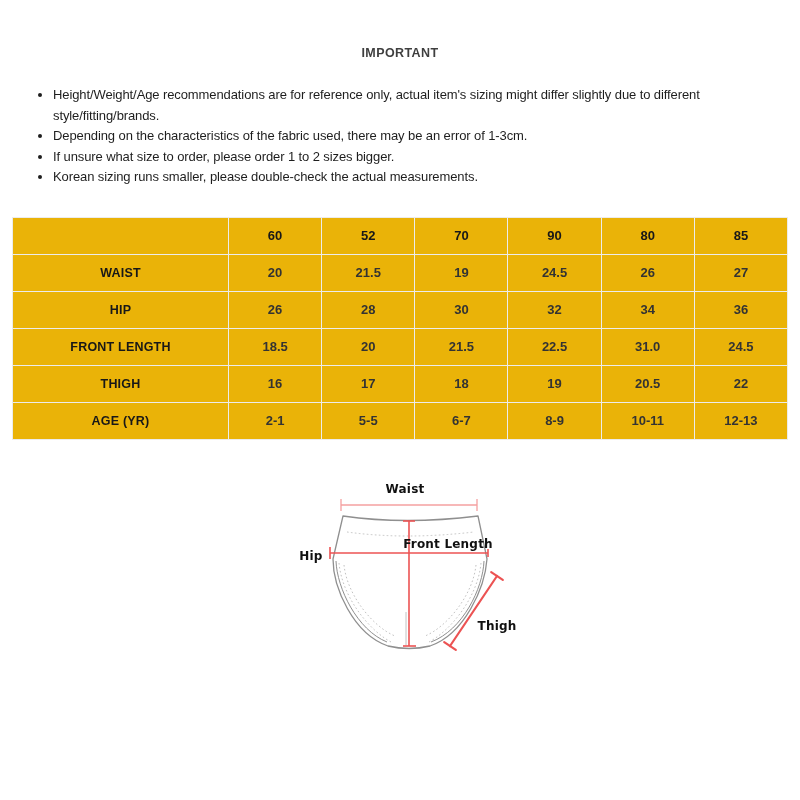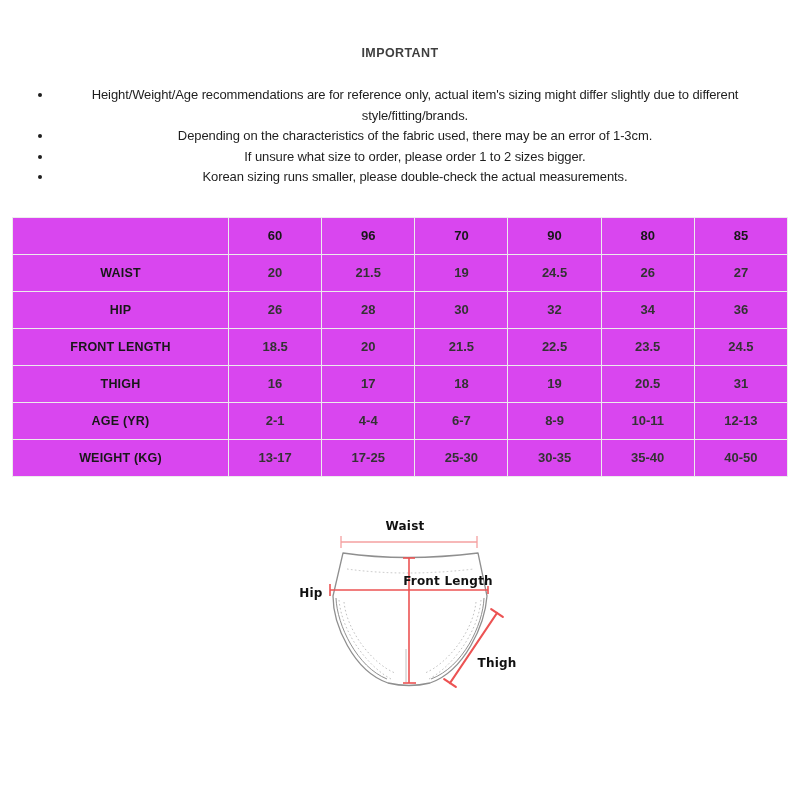--- a/index.html
+++ b/index.html
@@ -10,39 +10,39 @@
   .page{width:800px;height:800px;position:relative;}
 
   
   .title{
     margin:0;padding-top:46px;text-align:center;
     font-size:12.5px;font-weight:700;letter-spacing:.4px;color:#3f3f3f;
   }
 
   
   ul.notes{
-    width:724px;margin:25px 0 0 40px;padding:0 0 0 13px;text-align:center;
+    width:724px;margin:25px 0 0 40px;padding:0 0 0 13px;
   }
   ul.notes li{
     list-style:disc outside;
     font-size:13px;font-weight:500;letter-spacing:-.1px;
     line-height:20.5px;color:#1e1e1e;margin:0;
   }
 
   
   table.size-chart{
     margin:29px 12px 0 12px;width:776px;
     border-collapse:collapse;table-layout:fixed;
   }
   table.size-chart col.c-label{width:216px;}
   table.size-chart th,
   table.size-chart td{
     border:1px solid #ececec;height:36px;padding:0;
     text-align:center;vertical-align:middle;
-    font-size:13px;background:#d946ef;
+    font-size:13px;background:#eab308;
   }
   table.size-chart thead th{font-weight:700;color:#181818;}
   table.size-chart tbody th{font-weight:700;font-size:12.5px;color:#181818;letter-spacing:.2px;}
   table.size-chart tbody td{font-weight:700;color:#333;}
 
   
   .diagram{position:relative;height:260px;}
   .diagram svg{position:absolute;left:275px;top:22px;}
   .outline{fill:none;stroke-width:1.3;stroke-linejoin:round;}
   .thinline{fill:none;stroke-width:1;}
@@ -76,21 +76,21 @@
         <col>
         <col>
         <col>
         <col>
         <col>
       </colgroup>
     <thead>
       <tr>
         <th></th>
         <th>60</th>
-        <th>96</th>
+        <th>52</th>
         <th>70</th>
         <th>90</th>
         <th>80</th>
         <th>85</th>
       </tr>
     </thead>
     <tbody>
       <tr>
         <th>WAIST</th>
         <td>20</td>
@@ -108,49 +108,40 @@
         <td>32</td>
         <td>34</td>
         <td>36</td>
       </tr>
       <tr>
         <th>FRONT LENGTH</th>
         <td>18.5</td>
         <td>20</td>
         <td>21.5</td>
         <td>22.5</td>
-        <td>23.5</td>
+        <td>31.0</td>
         <td>24.5</td>
       </tr>
       <tr>
         <th>THIGH</th>
         <td>16</td>
         <td>17</td>
         <td>18</td>
         <td>19</td>
         <td>20.5</td>
-        <td>31</td>
+        <td>22</td>
       </tr>
       <tr>
         <th>AGE (YR)</th>
         <td>2-1</td>
-        <td>4-4</td>
+        <td>5-5</td>
         <td>6-7</td>
         <td>8-9</td>
         <td>10-11</td>
         <td>12-13</td>
-      </tr>
-      <tr>
-        <th>WEIGHT (KG)</th>
-        <td>13-17</td>
-        <td>17-25</td>
-        <td>25-30</td>
-        <td>30-35</td>
-        <td>35-40</td>
-        <td>40-50</td>
       </tr>
     </tbody>
   </table>
 
   <div class="diagram">
     <svg width="280" height="230" viewBox="0 0 280 230">
 
       <path class="outline" d="M 68,54 Q 130,63 203,54 L 212,97 C 210,125 190,172 155,184 Q 134,189 113,184 C 78,172 58,125 58,97 Z" stroke="#8f8f8f"></path>
 
       <path class="thinline" d="M 61,99 C 62,126 82,168 112,180" stroke="#8f8f8f"></path>

